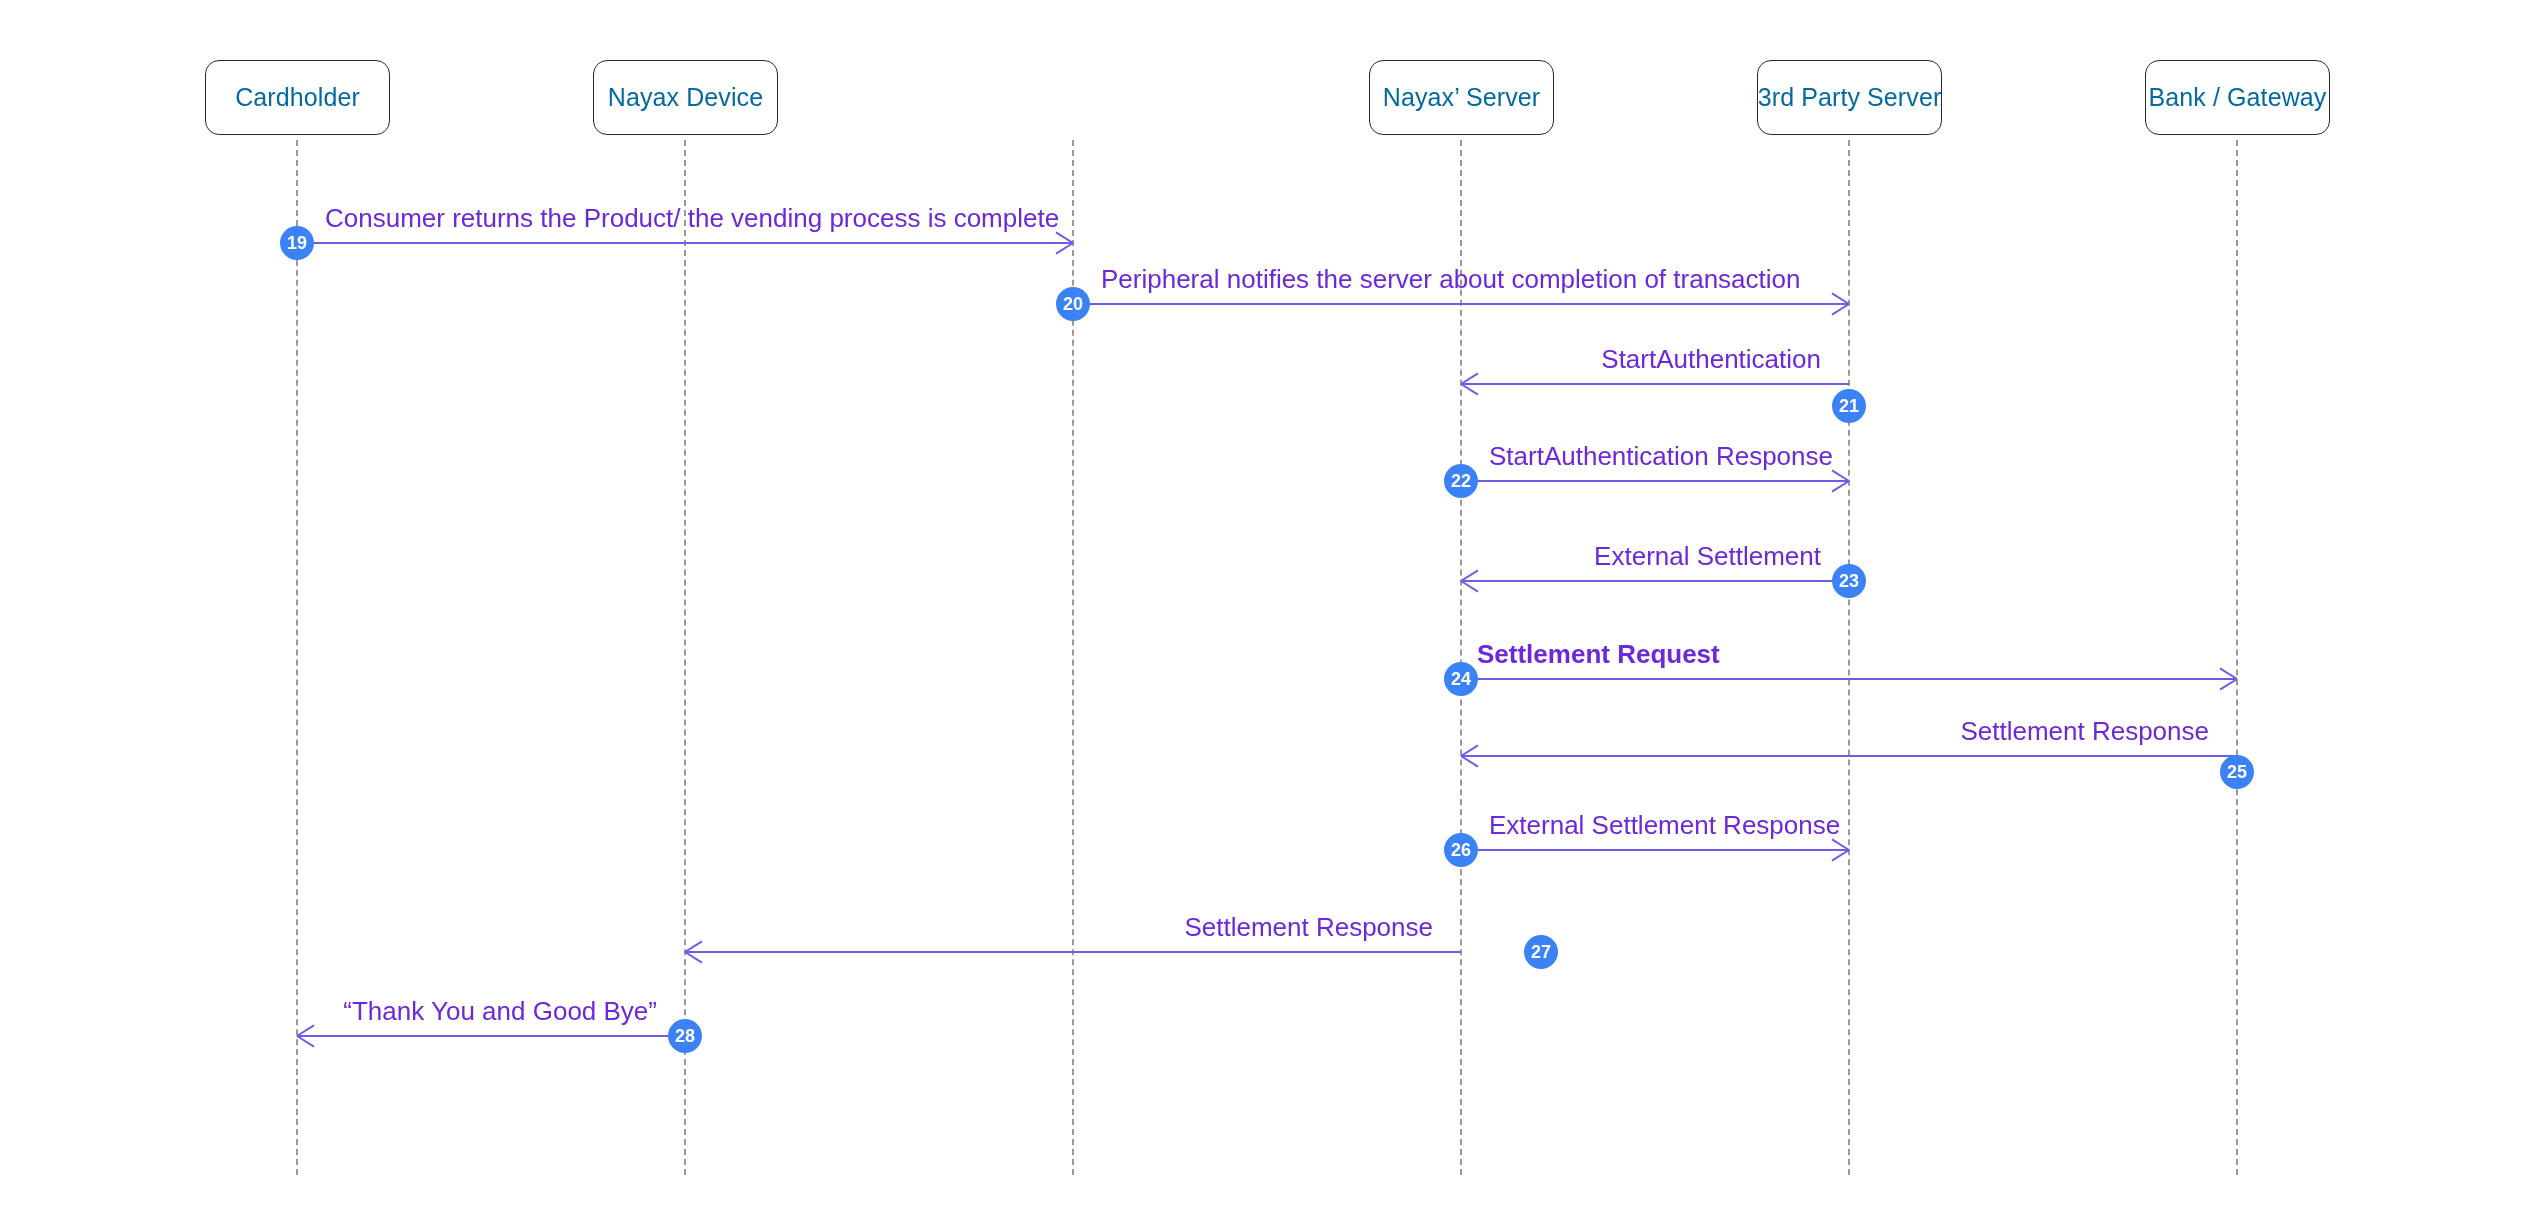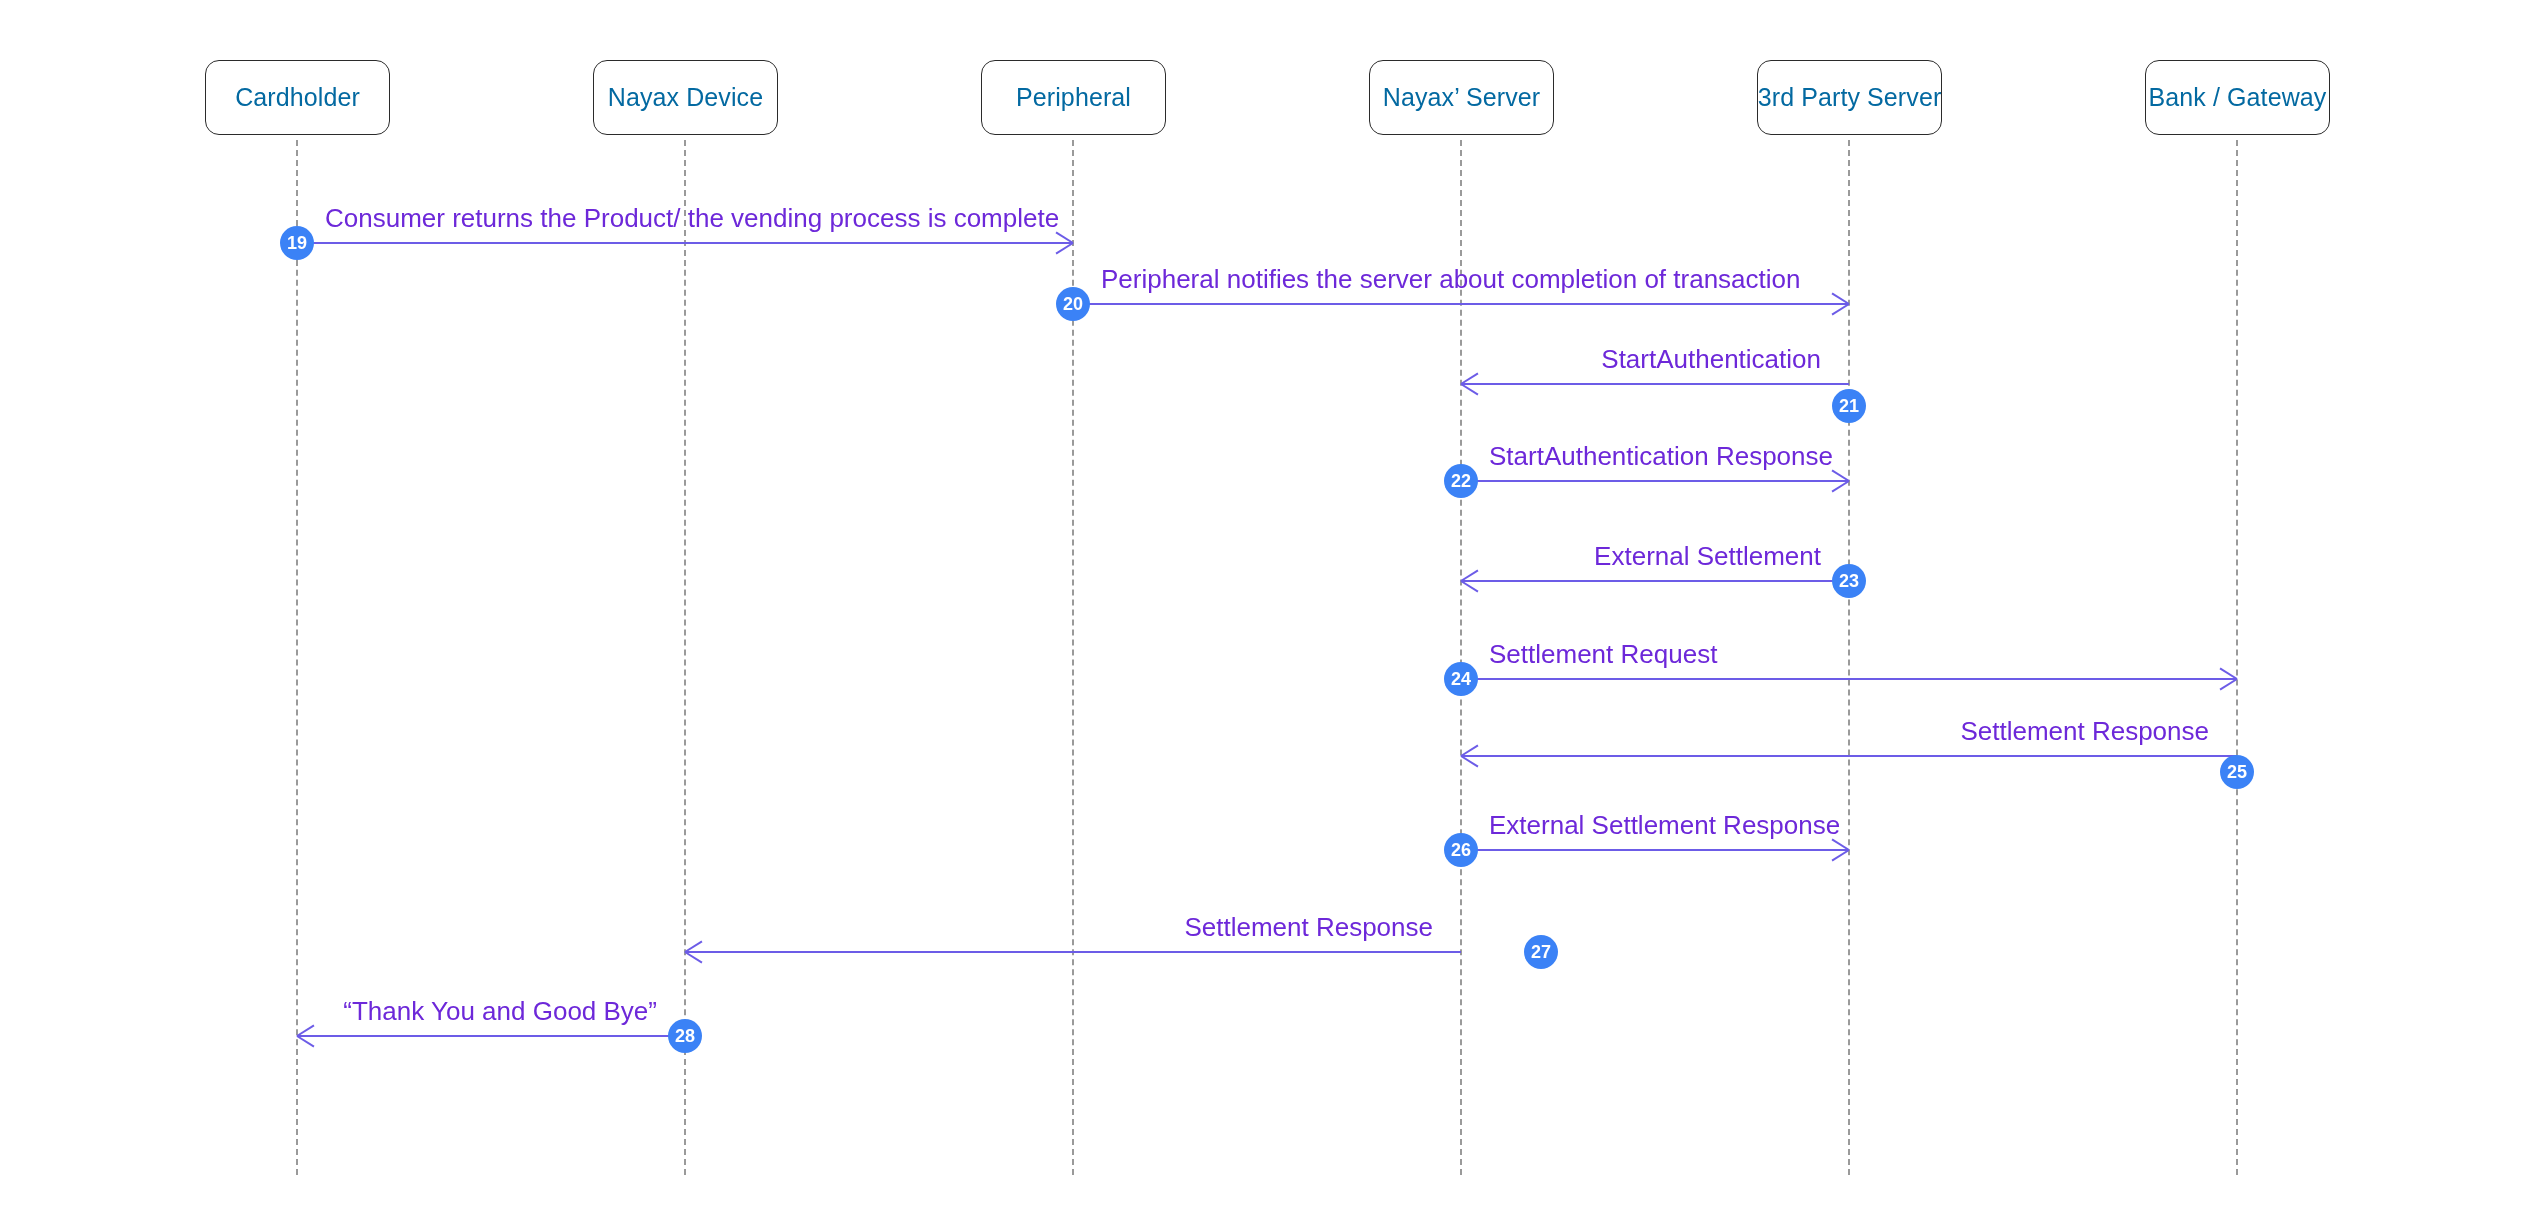--- a/index.html
+++ b/index.html
@@ -126,23 +126,20 @@
     <div class="lifeline" style="left: 1072px; top: 140px; height: 1035px;"></div>
     <div class="lifeline" style="left: 1460px; top: 140px; height: 1035px;"></div>
     <div class="lifeline" style="left: 1848px; top: 140px; height: 1035px;"></div>
     <div class="lifeline" style="left: 2236px; top: 140px; height: 1035px;"></div>
     <div class="participant" style="left: 205px; top: 60px; width: 185px; height: 75px;">
       <span class="participant-label">Cardholder</span>
     </div>
     <div class="participant" style="left: 593px; top: 60px; width: 185px; height: 75px;">
       <span class="participant-label">Nayax Device</span>
     </div>
-    <div class="participant" style="left: 981px; top: 60px; width: 185px; height: 75px;">
-      <span class="participant-label">Peripheral</span>
-    </div>
     <div class="participant" style="left: 1369px; top: 60px; width: 185px; height: 75px;">
       <span class="participant-label">Nayax’ Server</span>
     </div>
     <div class="participant" style="left: 1757px; top: 60px; width: 185px; height: 75px;">
       <span class="participant-label">3rd Party Server</span>
     </div>
     <div class="participant" style="left: 2145px; top: 60px; width: 185px; height: 75px;">
       <span class="participant-label">Bank / Gateway</span>
     </div>
     <div class="message" style="left: 297px; width: 776px; top: 242px;">
@@ -189,21 +186,21 @@
       </div>
       <div class="msg-label right" style="right: 28px;">External Settlement</div>
     </div>
     <div class="step-badge" style="left: 1832px; top: 564px;">23</div>
     <div class="message" style="left: 1461px; width: 776px; top: 678px;">
       <div class="msg-line"></div>
       <div class="arrowhead to-right">
         <span class="a"></span>
         <span class="b"></span>
       </div>
-      <div class="msg-label left" style="left: 28px;">Settlement Request</div>
+      <div class="msg-label left" style="left: 16px; font-weight: bold;">Settlement Request</div>
     </div>
     <div class="step-badge" style="left: 1444px; top: 662px;">24</div>
     <div class="message" style="left: 1461px; width: 776px; top: 755px;">
       <div class="msg-line"></div>
       <div class="arrowhead to-left">
         <span class="a"></span>
         <span class="b"></span>
       </div>
       <div class="msg-label right" style="right: 28px;">Settlement Response</div>
     </div>

